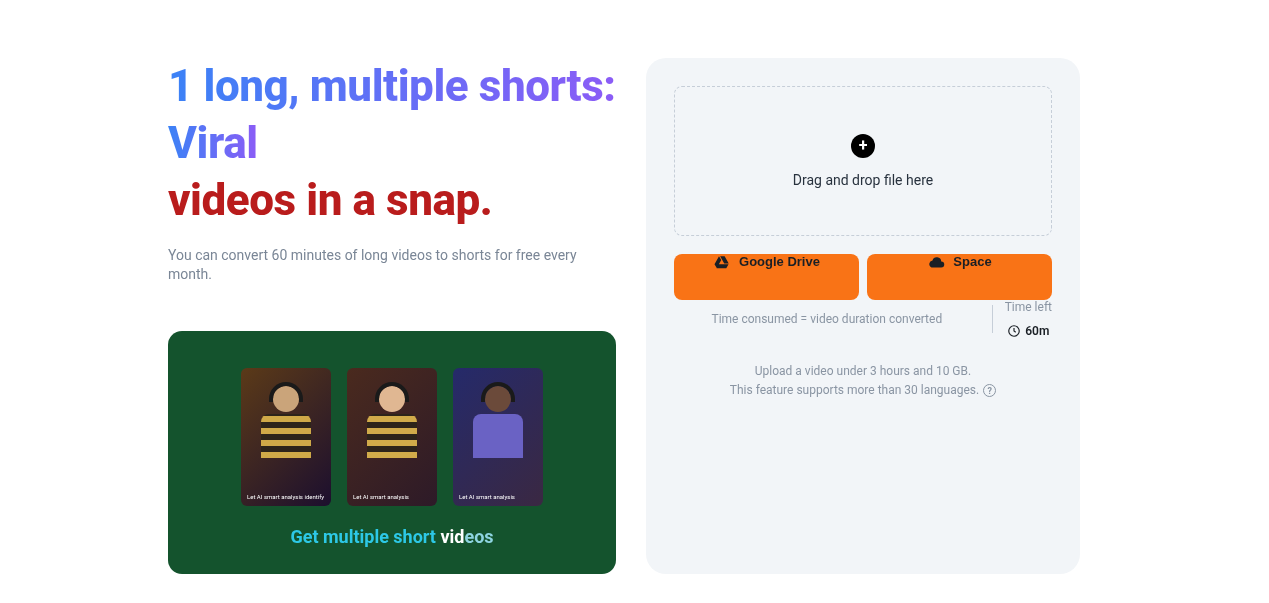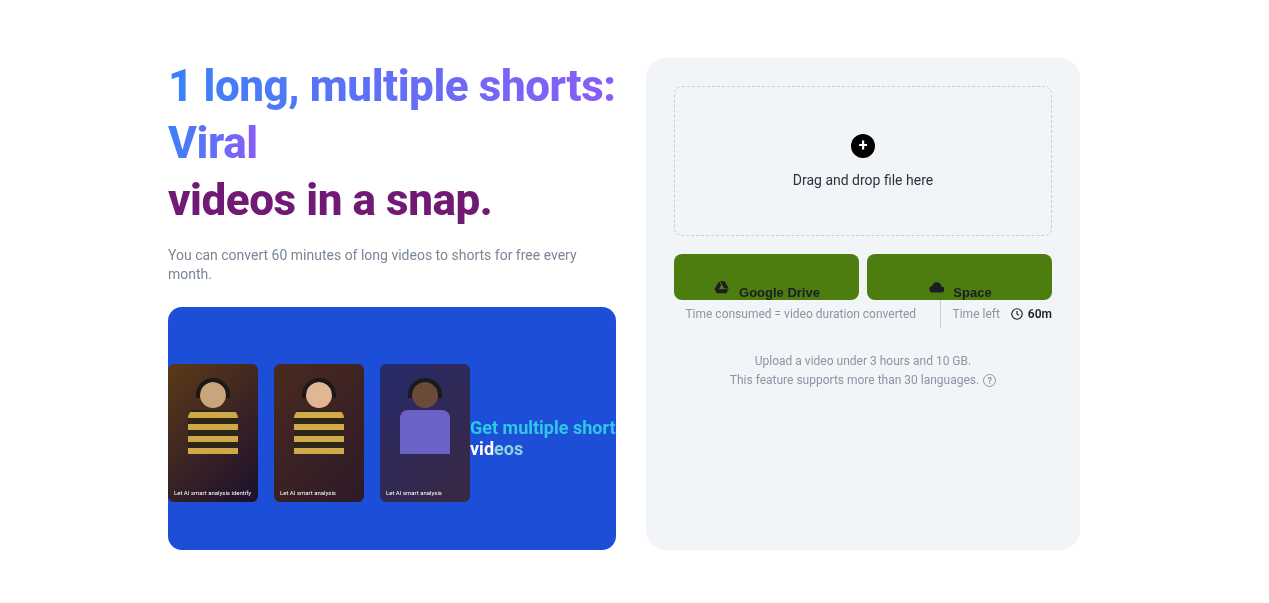--- a/index.html
+++ b/index.html
@@ -28,40 +28,41 @@
     letter-spacing: -0.01em;
   }
   .headline .part1 {
     background: linear-gradient(90deg, #3B82F6 0%, #8B5CF6 100%);
     -webkit-background-clip: text;
     background-clip: text;
     -webkit-text-fill-color: transparent;
     color: transparent;
   }
   .headline .part2 {
-    color: #701a75;
+    color: #b91c1c;
   }
   .subtext {
     color: #7a8696;
     font-size: 14px;
     line-height: 1.4;
     margin-bottom: 22px;
     max-width: 430px;
   }
   .preview {
     width: 448px;
     height: 243px;
-    background: #1d4ed8;
+    background: #14532d;
     border-radius: 14px;
     position: relative;
     overflow: hidden;
     display: flex;
-    flex-direction: row;
-    align-items: center;
-    justify-content: center;
+    flex-direction: column;
+    align-items: center;
+    justify-content: center;
+    margin-top: 24px;
   }
   .shorts-row {
     display: flex;
     gap: 16px;
     margin-top: 10px;
   }
   .short-card {
     width: 90px;
     height: 138px;
     border-radius: 6px;
@@ -156,25 +157,25 @@
   }
   .source-row {
     display: flex;
     gap: 8px;
     margin-top: 18px;
     width: 100%;
   }
   .source-btn {
     flex: 1;
     height: 46px;
-    background: #4d7c0f;
+    background: #f97316;
     border: none;
     border-radius: 8px;
     display: flex;
-    align-items: flex-end;
+    align-items: flex-start;
     justify-content: center;
     gap: 8px;
     font-size: 13px;
     font-weight: 600;
     color: #1a1f25;
     cursor: pointer;
   }
   .source-btn svg { width: 18px; height: 18px; flex-shrink: 0; }
   .info-row {
     display: flex;
@@ -192,20 +193,21 @@
   .divider {
     width: 1px;
     height: 28px;
     background: #c6ced8;
     margin: 0 12px;
   }
   .info-right {
     display: flex;
     align-items: center;
     gap: 10px;
+    flex-direction: column;
   }
   .time-pill {
     display: flex;
     align-items: flex-end;
     gap: 4px;
     color: #1a1f25;
     font-weight: 600;
     font-size: 12px;
   }
   .time-pill svg { width: 14px; height: 14px; }

